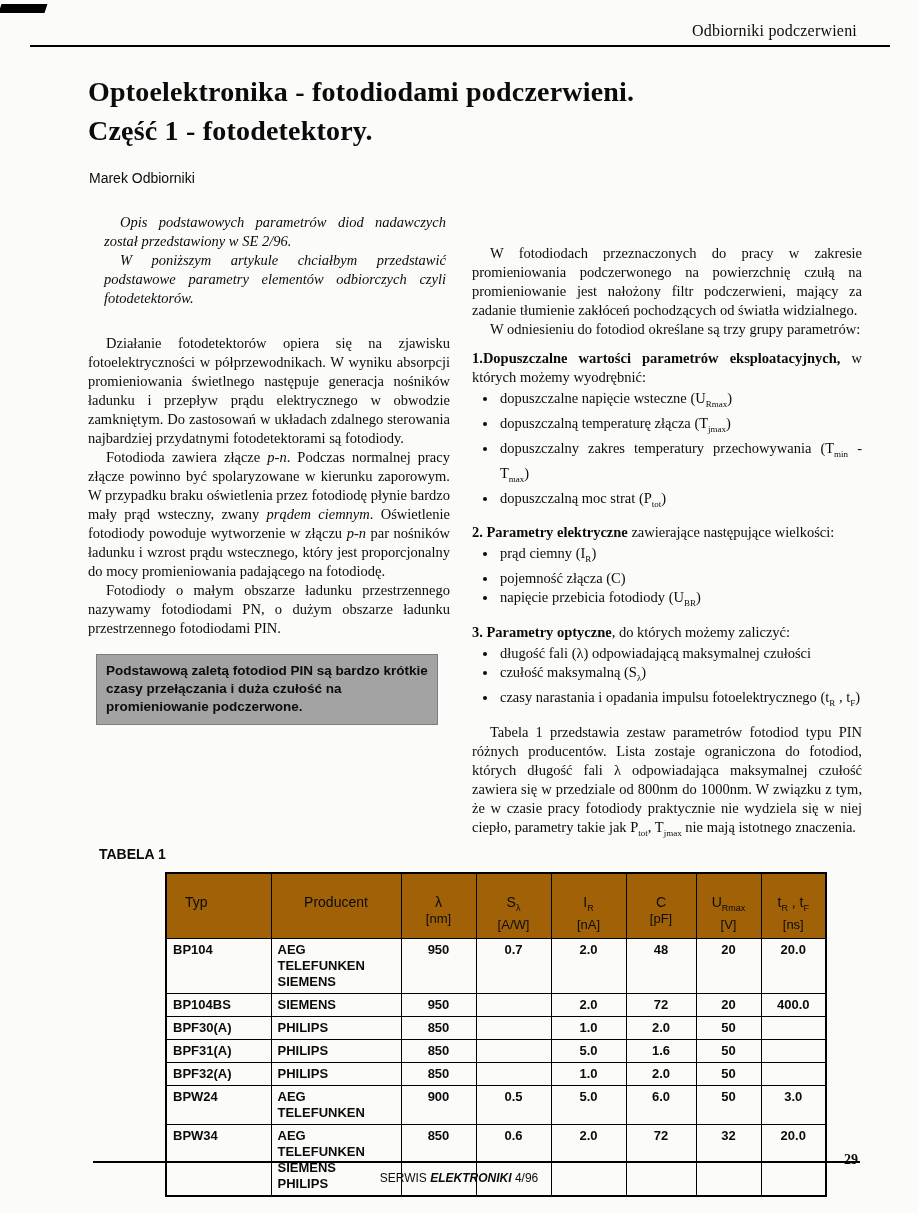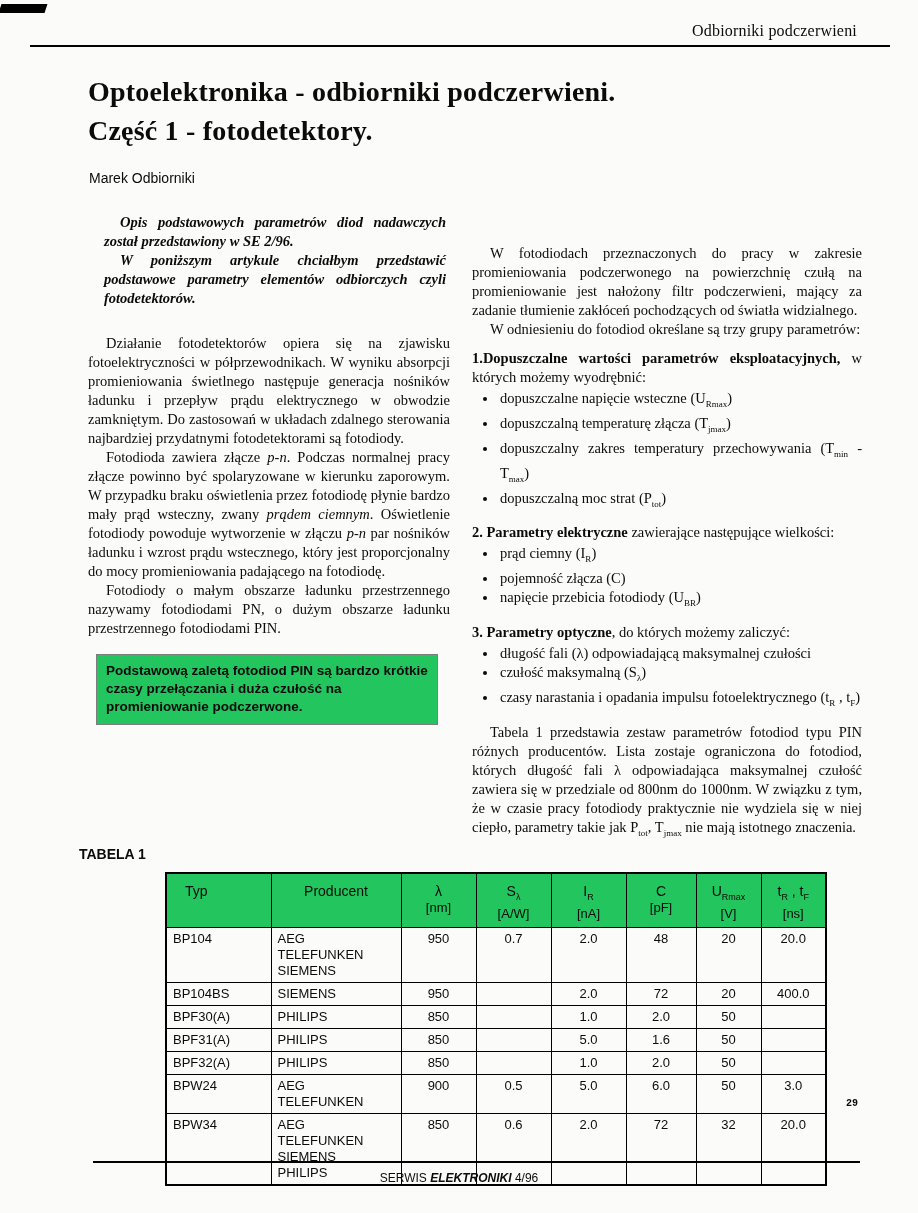--- a/index.html
+++ b/index.html
@@ -16,67 +16,67 @@
   .header-text { position: absolute; top: 22px; right: 61px; font-size: 16px; letter-spacing: 0.2px; margin-left: 18px; }
   .header-rule { position: absolute; top: 45px; left: 30px; width: 860px; height: 2px; background: #000; }
 
   .title { position: absolute; left: 88px; top: 72px; font-size: 28px; font-weight: bold; line-height: 39px; letter-spacing: 0.2px; }
 
   .author { position: absolute; left: 89px; top: 170px; font-size: 14px; font-family: "Liberation Sans", sans-serif; }
 
   .col-left  { position: absolute; left: 88px;  top: 213px; width: 362px; font-size: 14.5px; line-height: 19px; text-align: justify; }
   .col-right { position: absolute; left: 472px; top: 213px; width: 390px; font-size: 14.5px; line-height: 19px; text-align: justify; margin-top: 31px; }
 
-  .intro { margin: 0 4px 26px 16px; font-style: italic; font-weight: bold; }
+  .intro { margin: 0 4px 26px 16px; font-style: italic; font-weight: normal; }
   .intro p { margin: 0; text-indent: 16px; }
   .para { margin: 0; text-indent: 18px; }
   .para.gap-top { margin-top: 10px; }
 
   .box {
     margin: 16px 12px 0 8px;
-    background: #22c55e;
+    background: #a3a3a3;
     border: 1px solid #7d7d7d;
     padding: 7px 9px 8px 9px;
     font-family: "Liberation Sans", sans-serif;
     font-size: 13.5px; line-height: 18px;
     font-weight: bold; text-align: left;
   }
 
   .group-head { margin: 10px 0 0 0; }
   .group-head .gh-bold { font-weight: bold; }
   ul.bullets { margin: 2px 0 0 0; padding-left: 26px; }
   ul.bullets li { margin: 0; padding-left: 2px; }
 
-  .table-label { position: absolute; left: 79px; top: 846px; font-family: "Liberation Sans", sans-serif; font-weight: bold; font-size: 14px; }
+  .table-label { position: absolute; left: 99px; top: 846px; font-family: "Liberation Sans", sans-serif; font-weight: bold; font-size: 14px; }
   .data-table-wrap { position: absolute; left: 165px; top: 872px; }
   table.data { border-collapse: collapse; table-layout: fixed; width: 660px; font-family: "Liberation Sans", sans-serif; font-size: 13px; border: 2px solid #000; }
   table.data th, table.data td { border: 1px solid #000; }
-  table.data thead th { background: #22c55e; font-weight: normal; padding: 9px 2px 5px 2px; vertical-align: top; text-align: center; }
+  table.data thead th { background: #a16207; font-weight: normal; padding: 20px 2px 5px 2px; vertical-align: top; text-align: center; }
   table.data thead th.h-typ { text-align: left; padding-left: 18px; }
   th .sym { font-size: 14px; line-height: 17px; }
   th .unit { font-size: 13px; line-height: 16px; }
-  table.data td { padding: 3px 6px; vertical-align: top; }
+  table.data td { padding: 3px 6px; vertical-align: top; font-weight: bold; }
   td.c-num { text-align: center; }
   td.c-prod { white-space: pre-line; line-height: 16px; }
   sub { font-size: 9px; }
 
   .footer-rule { position: absolute; left: 93px; top: 1161px; width: 767px; height: 2px; background: #000; }
   .footer { position: absolute; left: 0; top: 1171px; width: 918px; text-align: center; font-family: "Liberation Sans", sans-serif; font-size: 12px; }
   .footer .brand { font-weight: bold; font-style: italic; }
-  .page-num { position: absolute; right: 60px; top: 1098px; font-family: Liberation Mono, monospace; font-weight: bold; font-size: 10px; }
+  .page-num { position: absolute; right: 60px; top: 1152px; font-family: Liberation Serif, serif; font-weight: bold; font-size: 14px; }
 </style>
 </head>
 <body>
 
 <div class="corner-mark"></div>
 <div class="header-text">Odbiorniki podczerwieni</div>
 <div class="header-rule"></div>
 
 <div class="title">
-  <div>Optoelektronika - odbiorniki podczerwieni.</div>
+  <div>Optoelektronika - fotodiodami podczerwieni.</div>
   <div>Część 1 - fotodetektory.</div>
 </div>
 
 <div class="author">Marek Odbiorniki</div>
 
 <div class="col-left">
   <div class="intro">
     <p>Opis podstawowych parametrów diod nadawczych został przedstawiony w SE 2/96.</p>
     <p>W poniższym artykule chciałbym przedstawić podstawowe parametry elementów odbiorczych czyli fotodetektorów.</p>
   </div>

